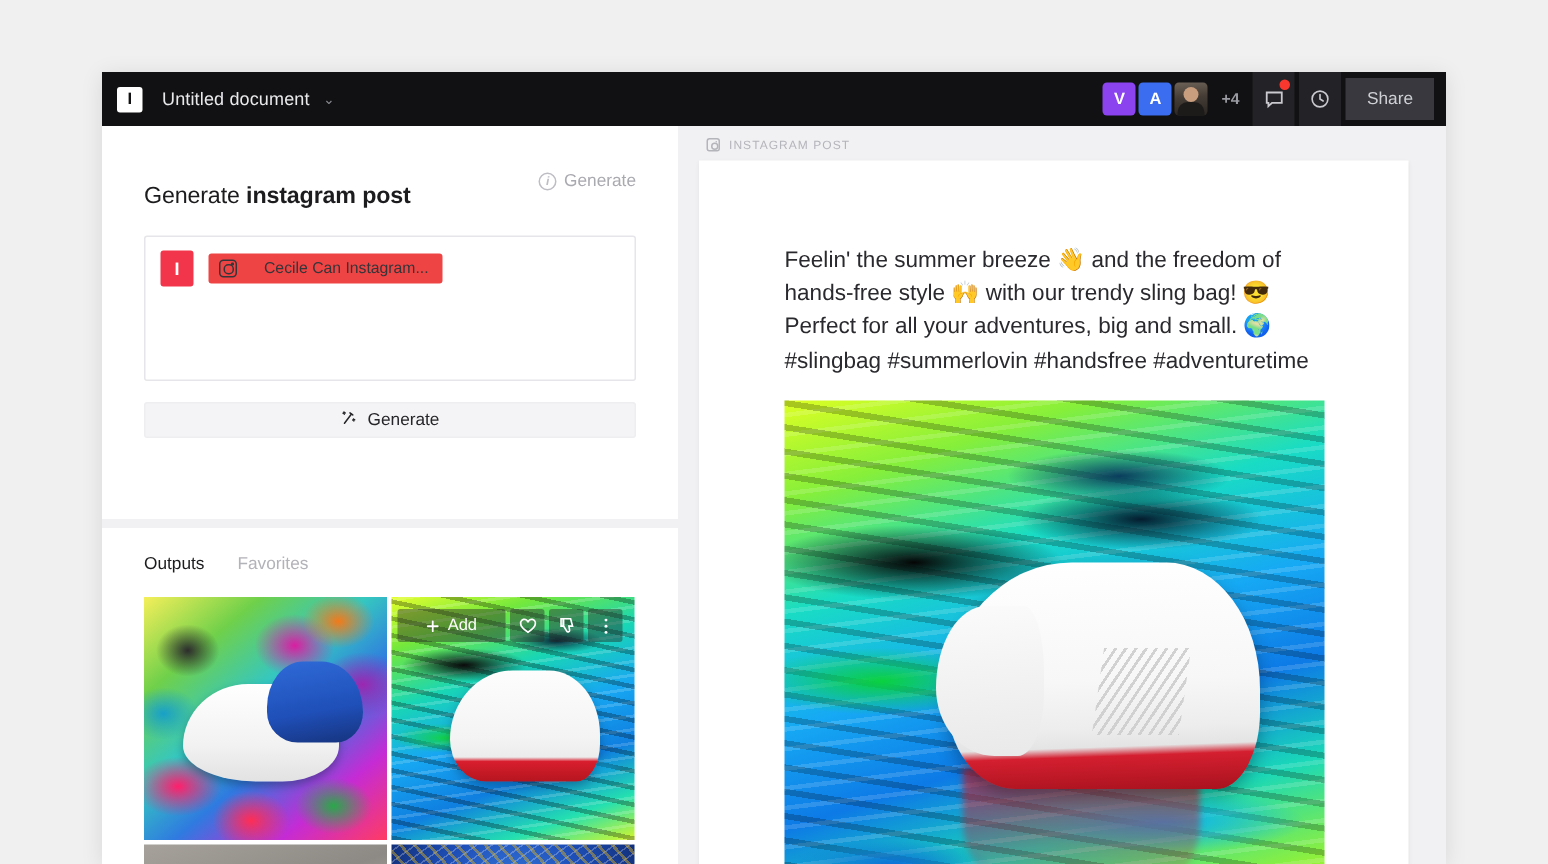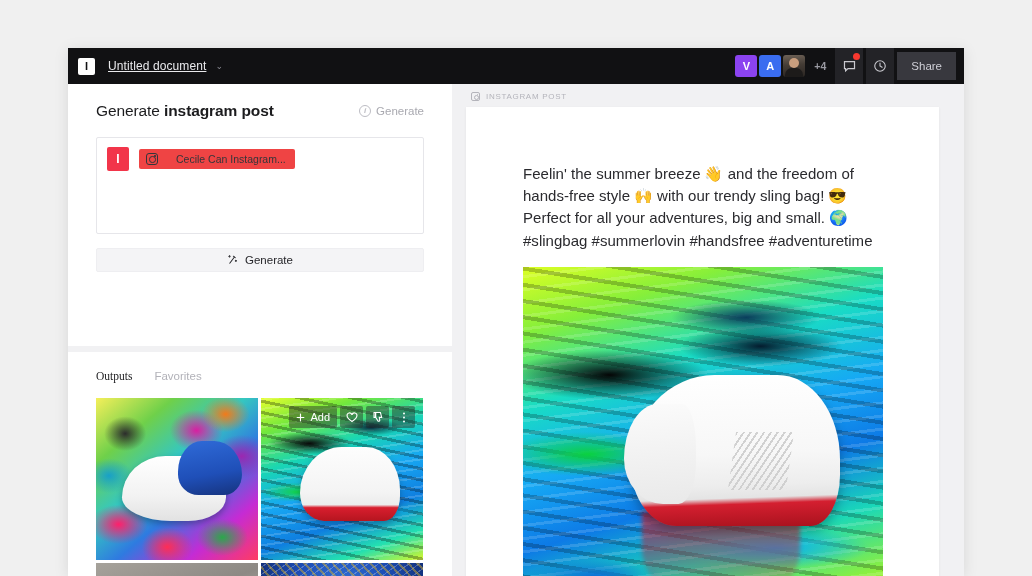--- a/index.html
+++ b/index.html
@@ -36,21 +36,20 @@
     display: flex; align-items: center; justify-content: center;
     font-size: 11px; font-weight: 700; color: #111113;
     line-height: 1;
     flex: 0 0 auto;
   }
   .doc-title {
     margin-left: 13px;
     color: #e9e9ec;
     font-size: 12px;
     letter-spacing: .1px;
-    text-decoration: underline;
   }
   .chev {
     margin-left: 9px;
     color: #8b8b93;
     font-size: 9px;
     line-height: 1;
   }
   .tb-right {
     margin-left: auto;
     display: flex; align-items: center; gap: 2px;
@@ -135,20 +134,21 @@
     height: 262px;
     flex: 0 0 262px;
   }
   .gen-head {
     display: flex; align-items: center;
   }
   .gen-title {
     font-size: 15.5px;
     color: #1c1c1e;
     letter-spacing: -.1px;
+    margin-top: 20px;
   }
   .gen-title b { font-weight: 700; }
   .commands {
     margin-left: auto;
     display: flex; align-items: center; gap: 5px;
     color: #a9a9b0;
     font-size: 11.5px;
     cursor: pointer;
   }
   .info-icon {
@@ -236,21 +236,21 @@
     padding: 18px 28px 0 28px;
     overflow: hidden;
   }
   .tabs { display: flex; gap: 22px; }
   .tab {
     font-size: 11.5px;
     color: #b2b2b9;
     cursor: pointer;
     padding-bottom: 2px;
   }
-  .tab.active { color: #1c1c1e; font-family: Liberation Serif, serif; }
+  .tab.active { color: #1c1c1e; }
   .thumb-grid {
     margin-top: 14px;
     display: grid;
     grid-template-columns: repeat(2, 162px);
     gap: 3px;
   }
   .thumb {
     position: relative;
     height: 162px;
     overflow: hidden;
@@ -326,21 +326,21 @@
   }
   .hb {
     background: rgba(40,44,40,.45);
     color: #fff;
     height: 22px;
     display: flex; align-items: center; justify-content: center;
     border-radius: 2px;
     font-size: 11px;
     cursor: pointer;
   }
-  .hb-add { padding: 0 7px; gap: 5px; align-items: center; }
+  .hb-add { padding: 0 19px; gap: 5px; align-items: center; }
   .hb-ico { width: 23px; }
   .hb svg { display:block; }
 
   
   .right-col {
     flex: 1 1 auto;
     background: #f1f1f3;
     padding: 8px 0 0 13px;
     overflow: hidden;
   }

